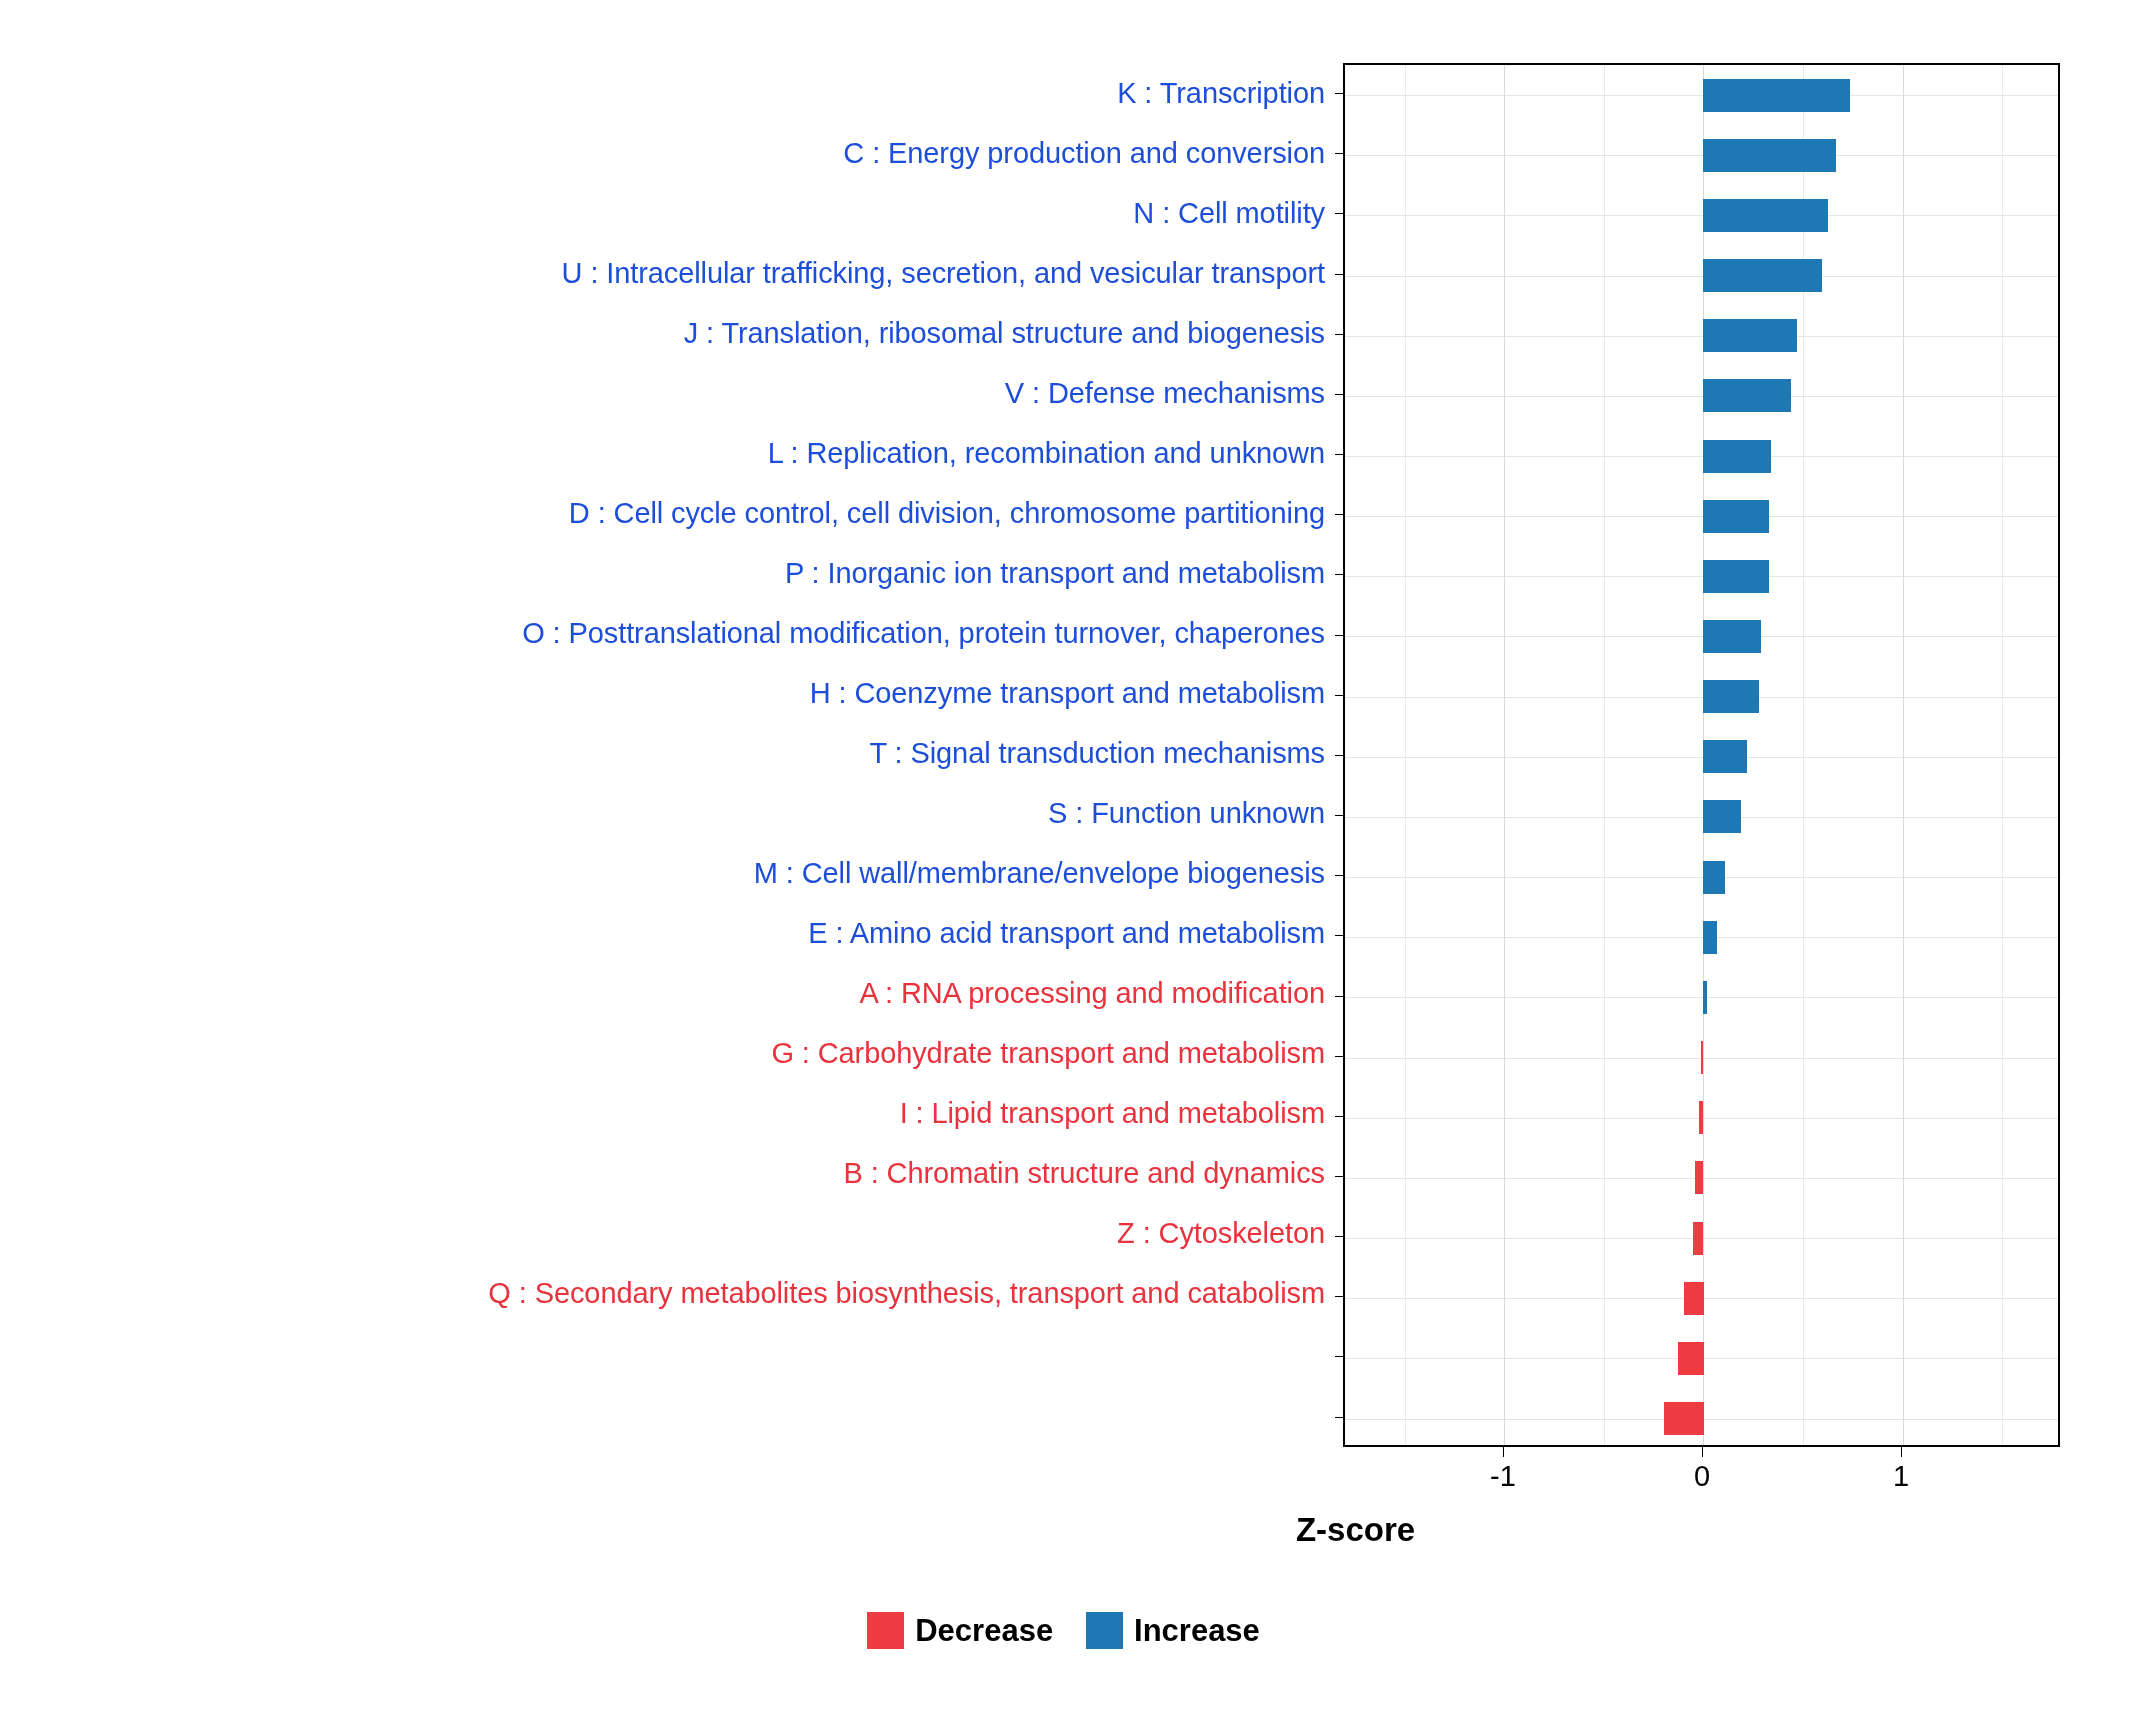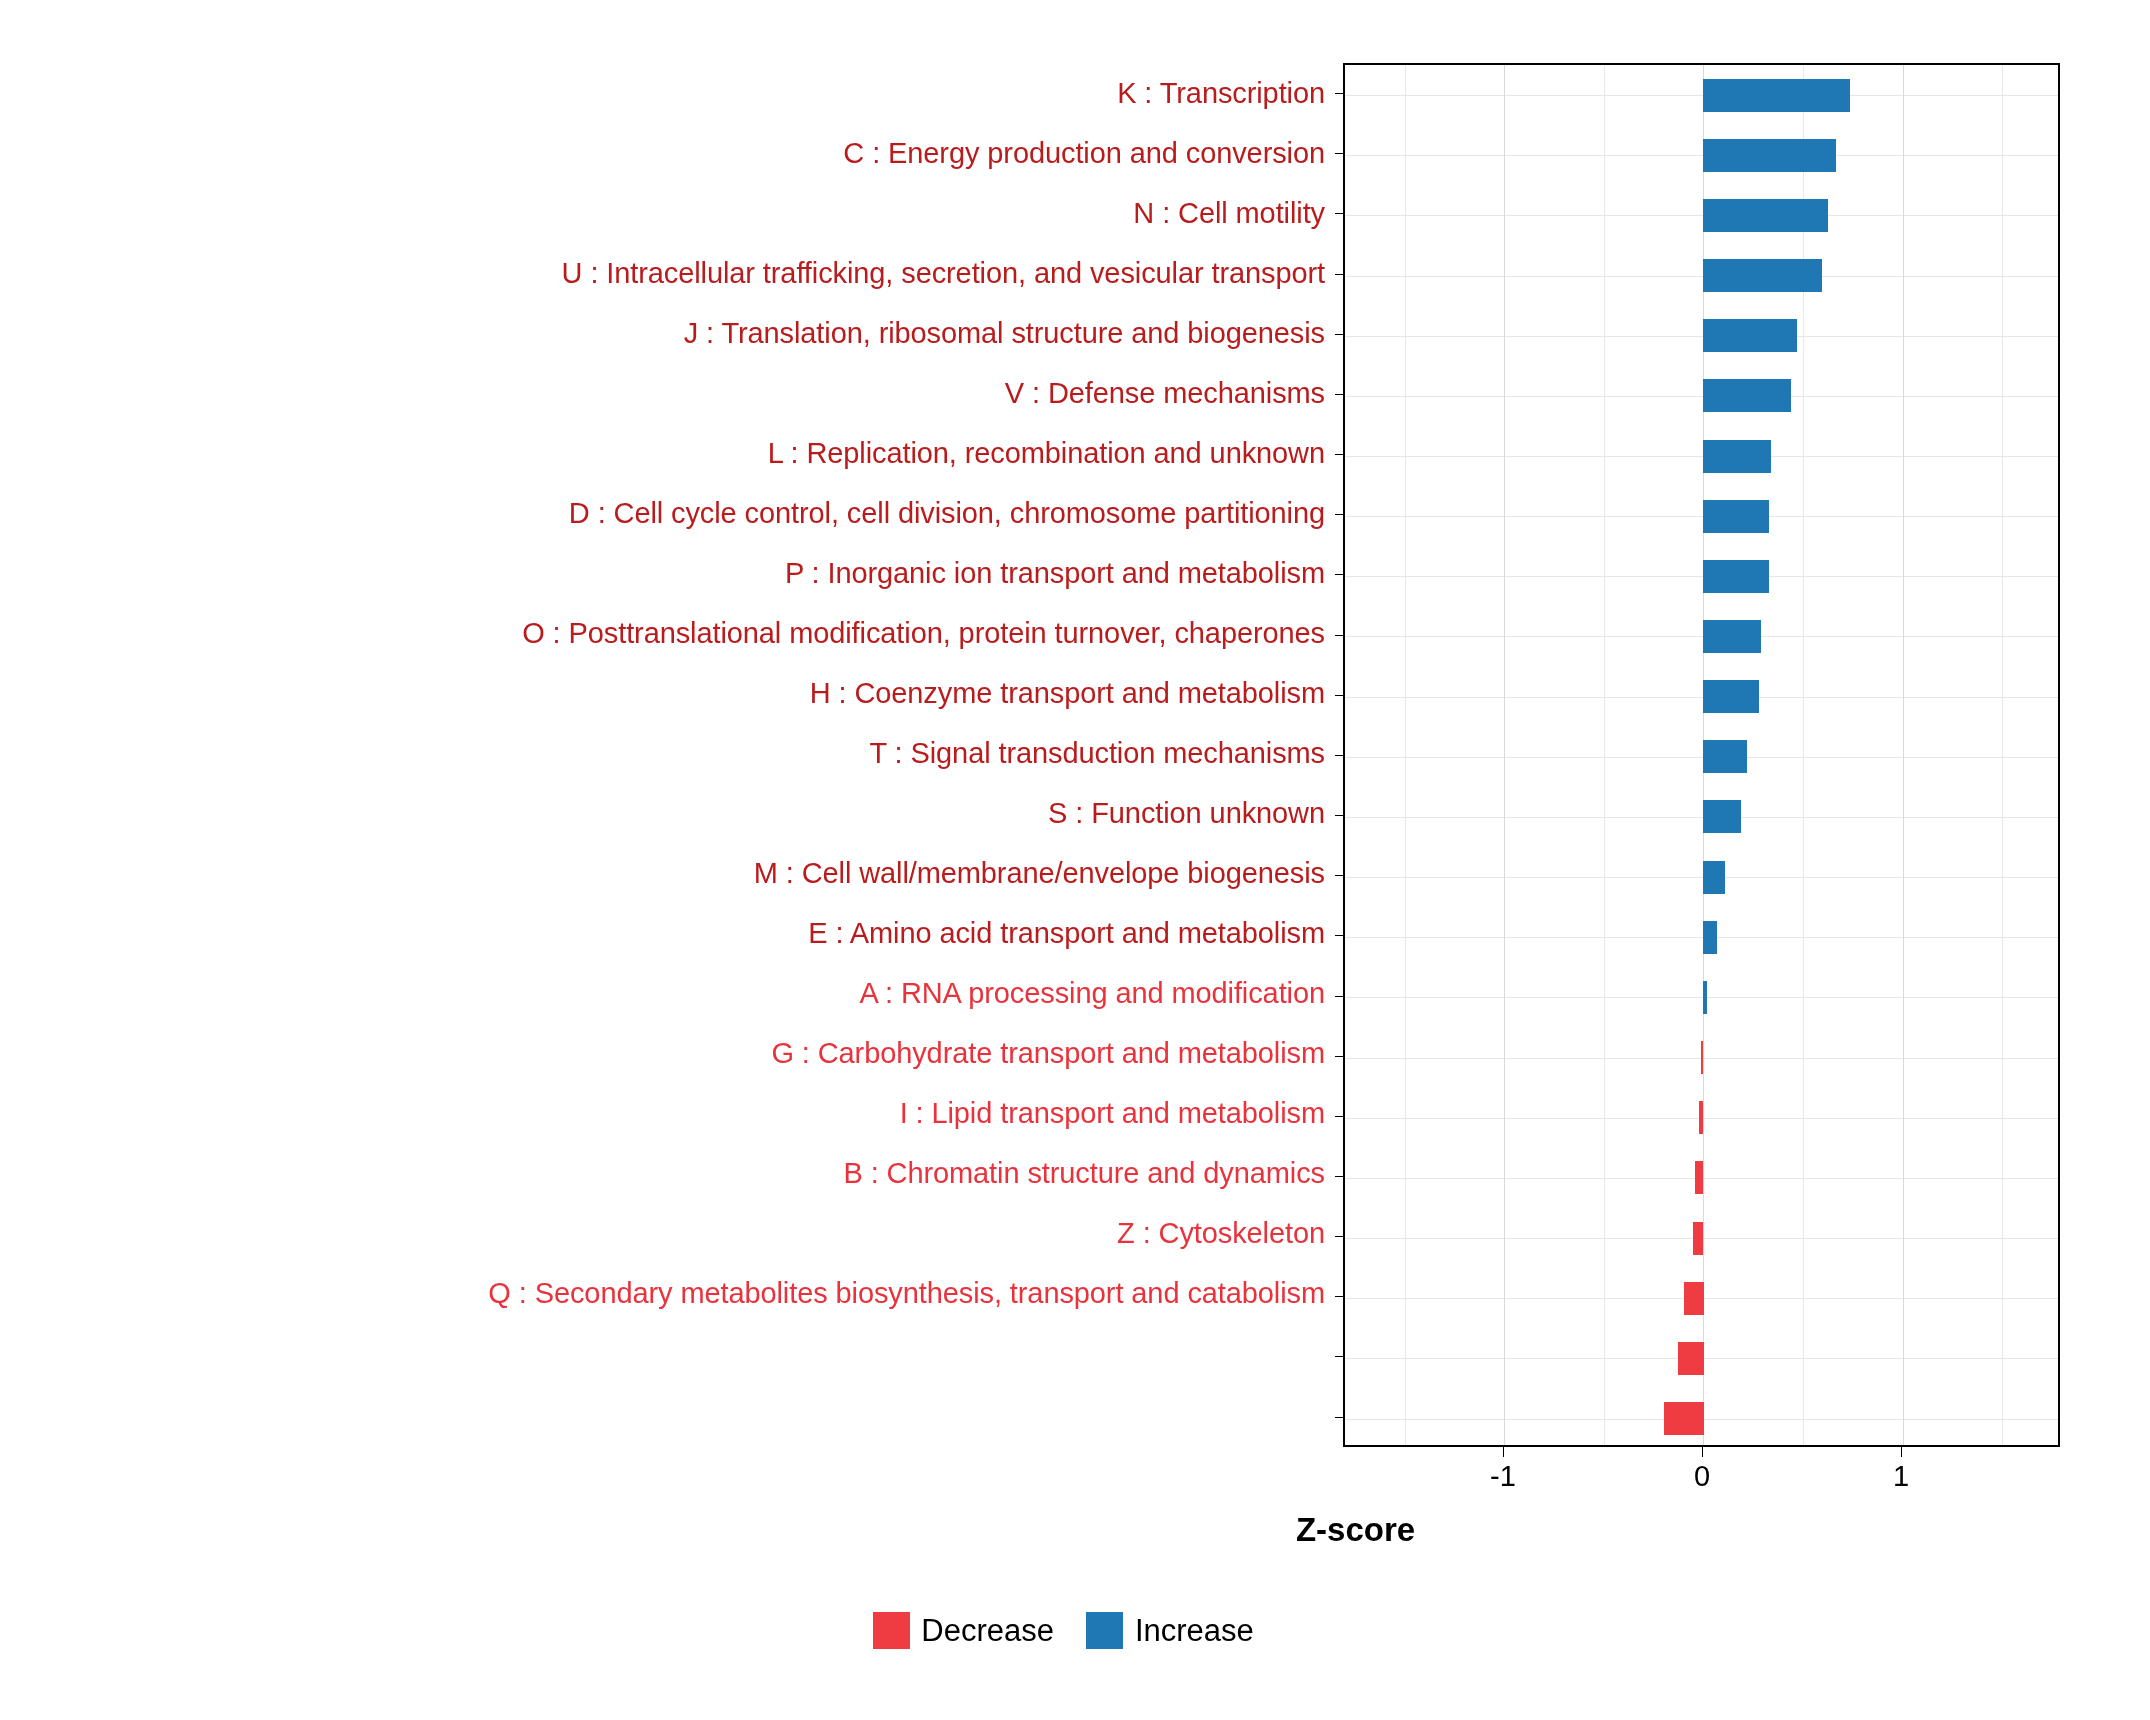--- a/index.html
+++ b/index.html
@@ -33,21 +33,21 @@
     height: 60px;
     display: flex;
     align-items: center;
     justify-content: flex-end;
     padding-right: 10px;
     box-sizing: border-box;
     font-size: 29px;
     white-space: nowrap;
     letter-spacing: -0.1px;
   }
-  .cat-label.increase { color: #b91c1c; }
+  .cat-label.increase { color: #1d4ed8; }
   .cat-label.decrease { color: #e8323c; }
 
   
   .tickmark {
     position: absolute;
     left: 1335px;
     width: 8.6px;
     height: 1.4px;
     background: #000;
   }
@@ -117,20 +117,21 @@
   
   .legend {
     position: absolute;
     top: 1612px;
     left: 0;
     width: 2151px;
     display: flex;
     justify-content: center;
     align-items: center;
     gap: 8px;
+    font-weight: bold;
   }
   .legend-item {
     display: flex;
     align-items: center;
     gap: 11.5px;
     margin-right: 24.4px;
   }
   .legend-swatch {
     width: 37px;
     height: 37px;

